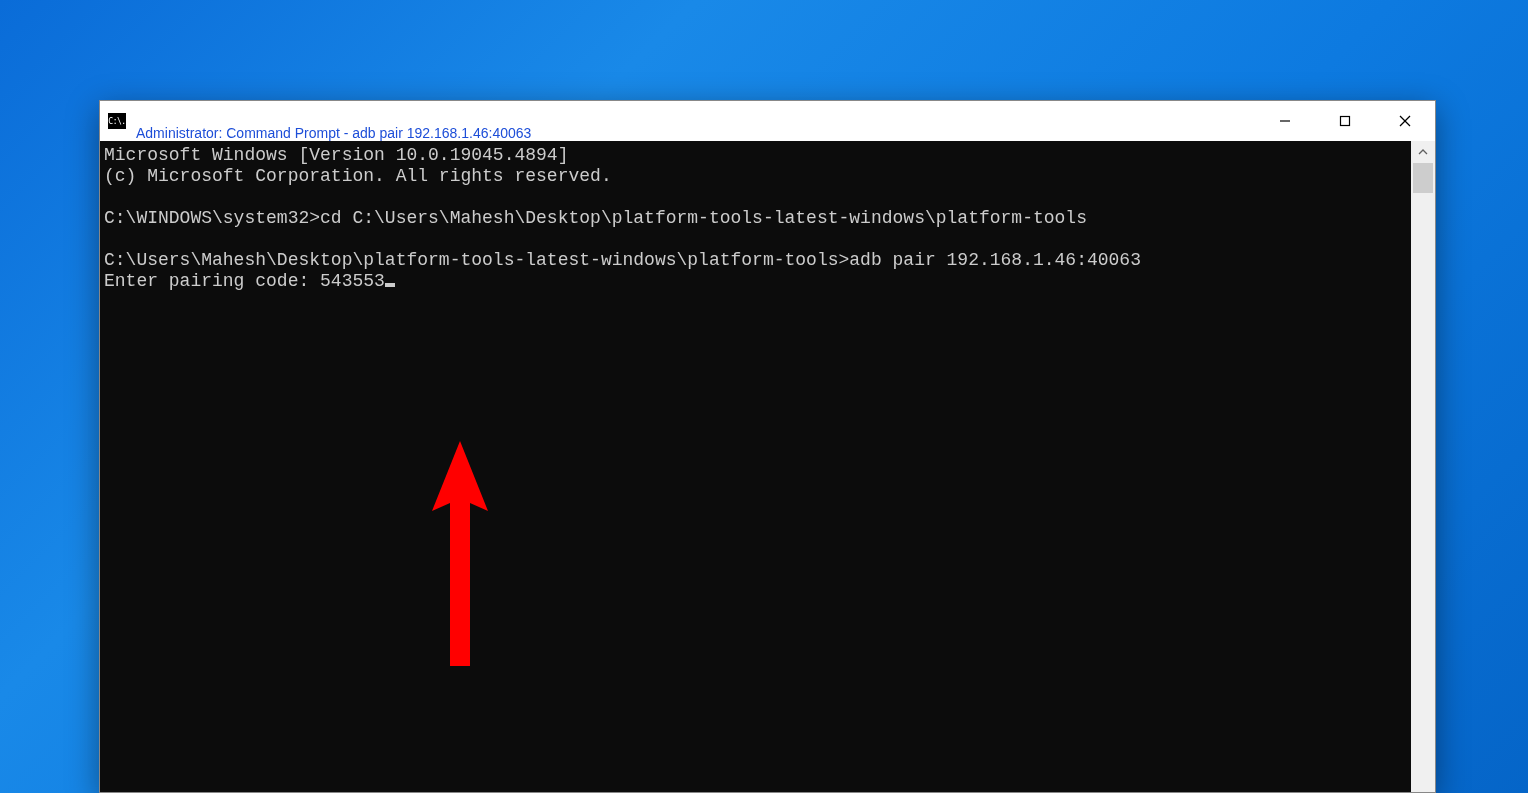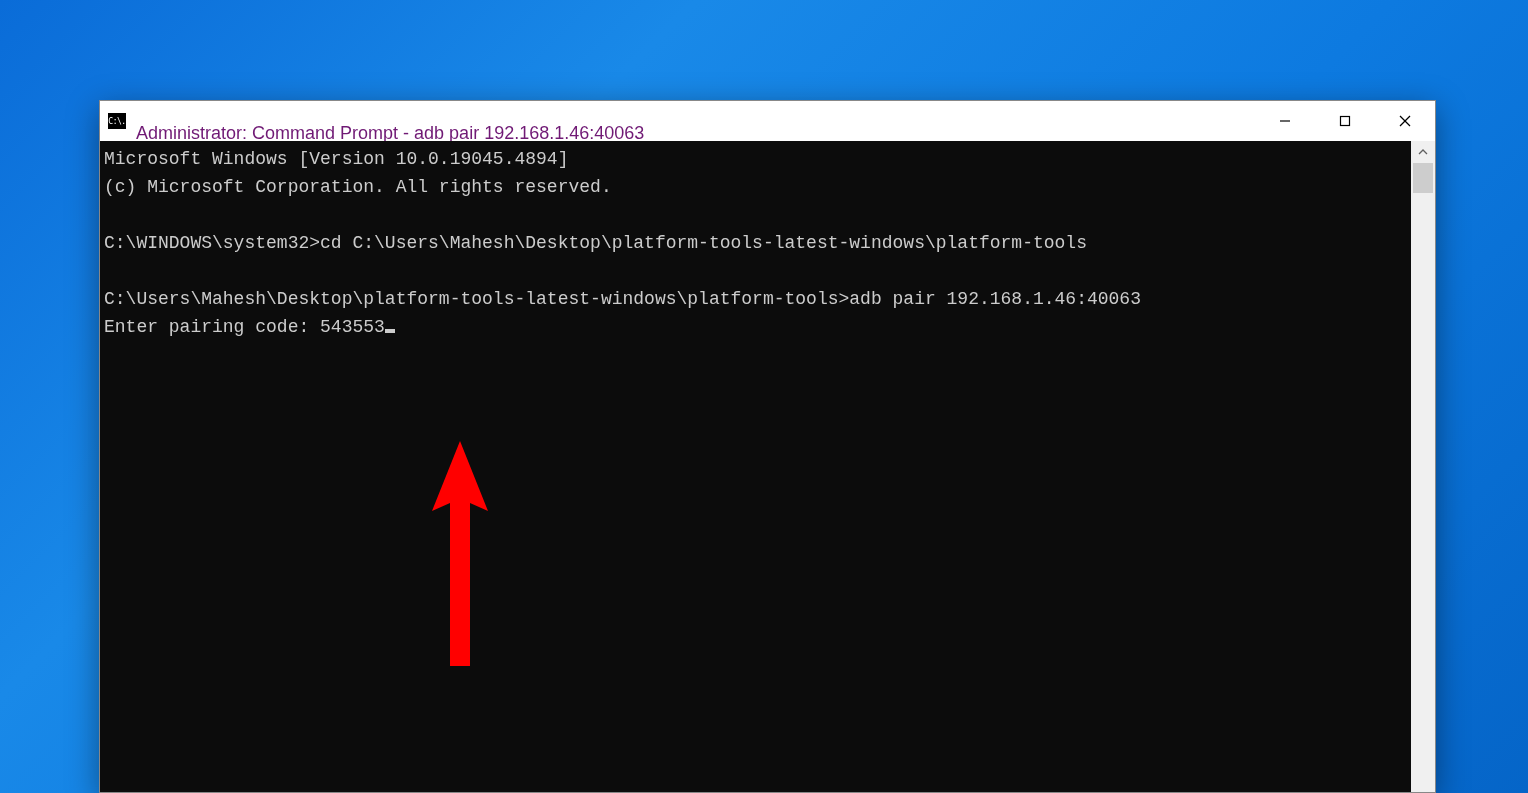--- a/index.html
+++ b/index.html
@@ -41,22 +41,22 @@
       align-items: center;
       justify-content: center;
       font-family: "Consolas", monospace;
       font-size: 8px;
       color: #fff;
       letter-spacing: -0.5px;
     }
     .titlebar-text {
       flex: 1;
       font-family: "Segoe UI", Arial, sans-serif;
-      font-size: 18px;
-      color: #701a75;
+      font-size: 14px;
+      color: #1d4ed8;
       margin-top: 24px;
     }
     .titlebar-controls {
       display: flex;
       height: 100%;
     }
     .title-btn {
       width: 60px;
       height: 100%;
       display: flex;
@@ -70,21 +70,21 @@
       display: flex;
       background: #0c0c0c;
       position: relative;
     }
     .console {
       flex: 1;
       background: #0c0c0c;
       color: #cccccc;
       font-family: "Consolas", "Courier New", monospace;
       font-size: 18px;
-      line-height: 28px;
+      line-height: 21px;
       padding: 4px 4px;
       white-space: pre;
       overflow: hidden;
     }
     .scrollbar {
       width: 24px;
       background: #f0f0f0;
       position: relative;
     }
     .scroll-up, .scroll-down {

